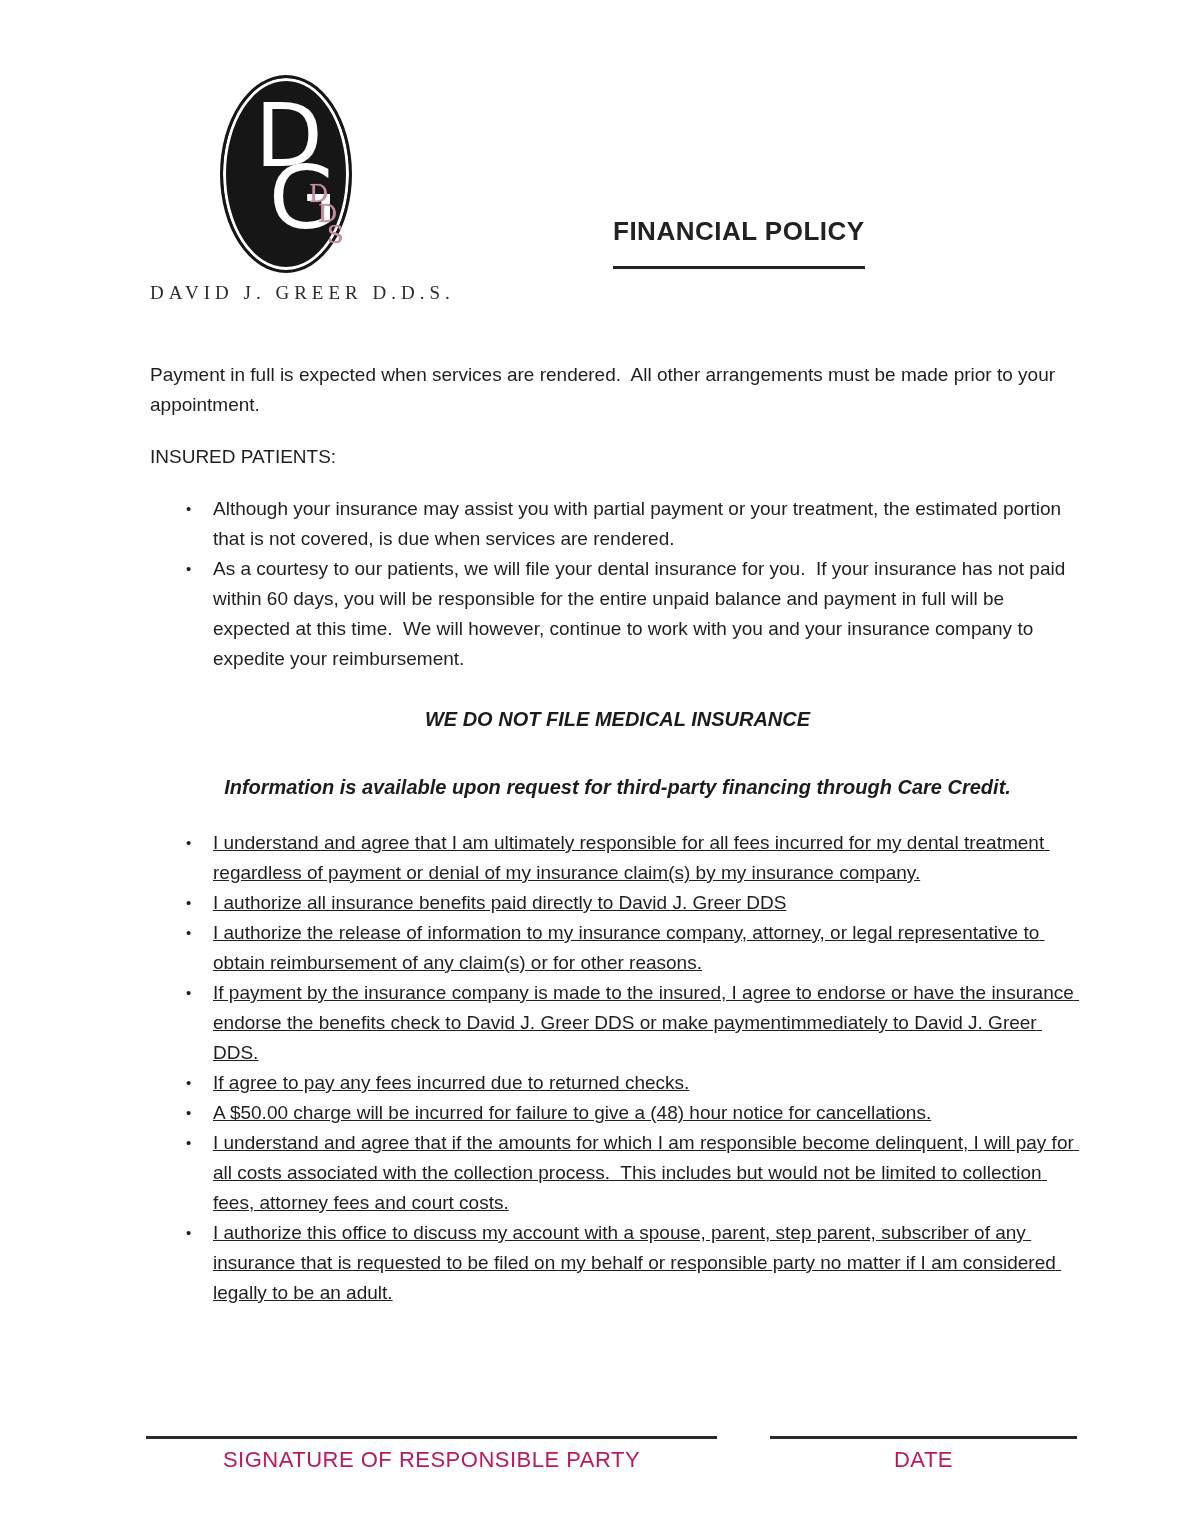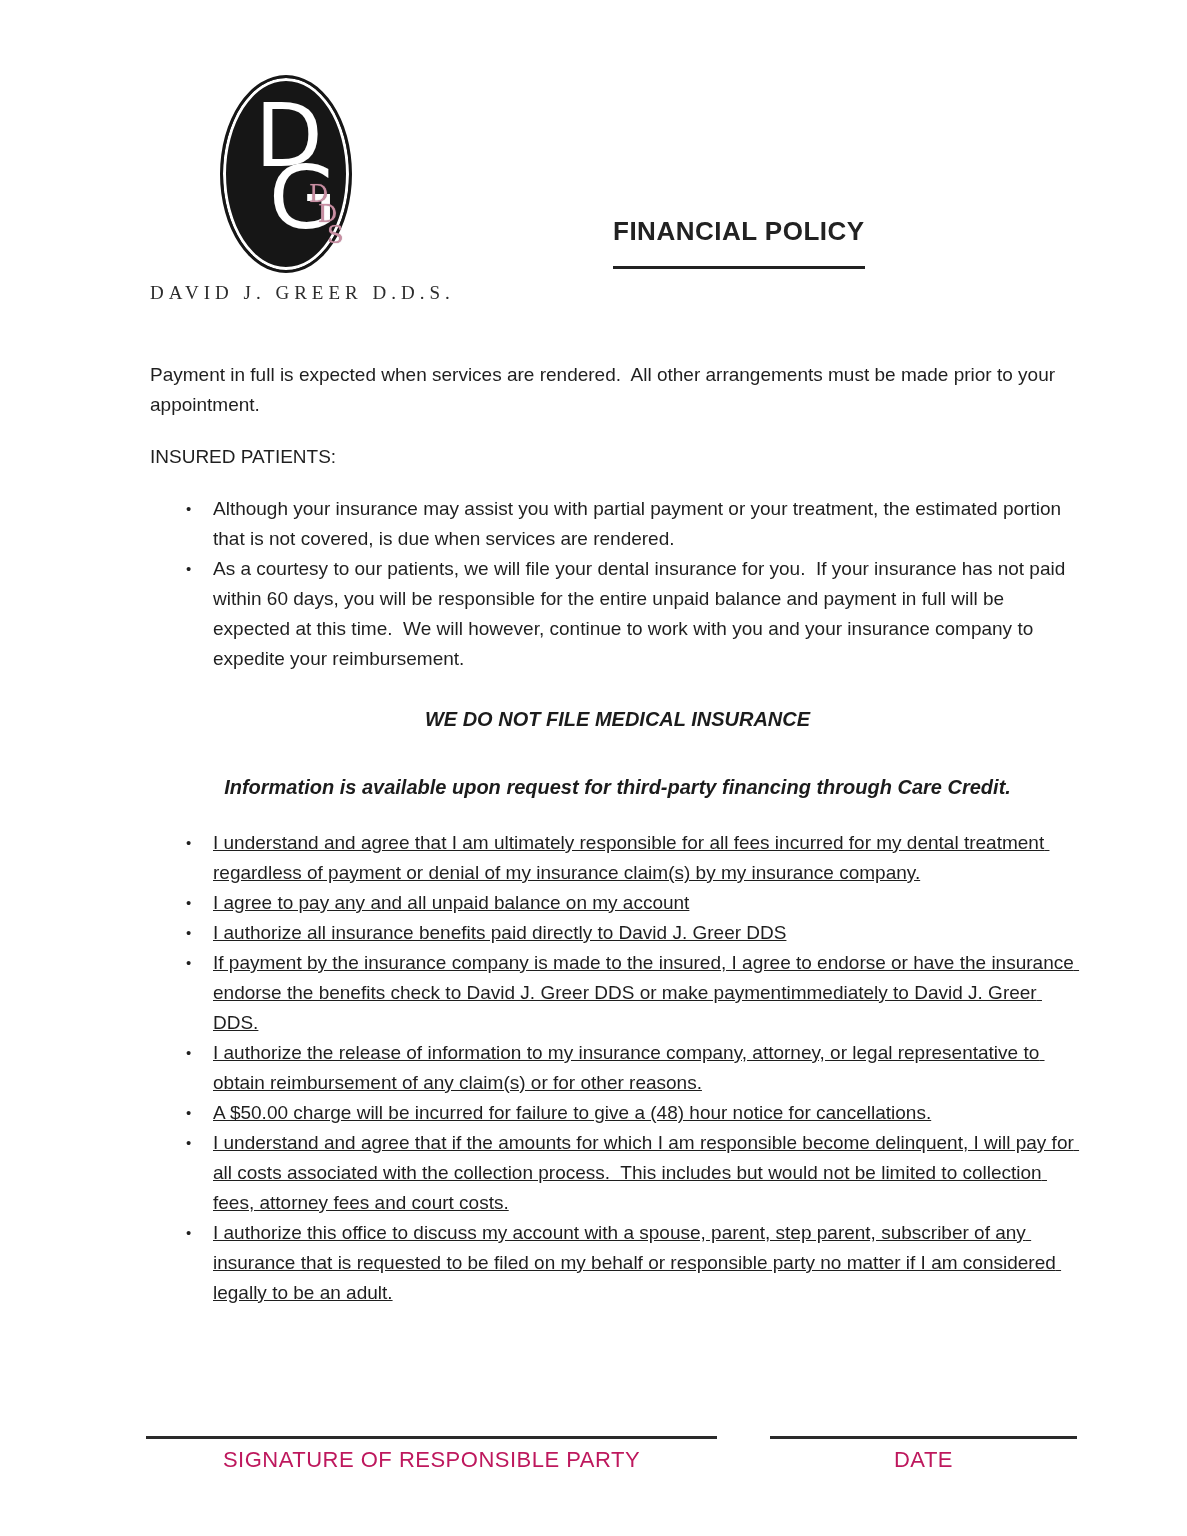--- a/index.html
+++ b/index.html
@@ -173,24 +173,24 @@
   <ul class="bullet-list insured-list">
     <li>Although your insurance may assist you with partial payment or your treatment, the estimated portion that is not covered, is due when services are rendered.</li>
     <li>As a courtesy to our patients, we will file your dental insurance for you.  If your insurance has not paid within 60 days, you will be responsible for the entire unpaid balance and payment in full will be expected at this time.  We will however, continue to work with you and your insurance company to expedite your reimbursement.</li>
   </ul>
 
   <div class="centered-notice notice-medical">WE DO NOT FILE MEDICAL INSURANCE</div>
   <div class="centered-notice notice-financing">Information is available upon request for third-party financing through Care Credit.</div>
 
   <ul class="bullet-list agreement-list">
     <li>I understand and agree that I am ultimately responsible for all fees incurred for my dental treatment regardless of payment or denial of my insurance claim(s) by my insurance company.</li>
-    <li>I agree to pay any and all unpaid balance on my account</li>
     <li>I authorize all insurance benefits paid directly to David J. Greer DDS</li>
+    <li>I authorize the release of information to my insurance company, attorney, or legal representative to obtain reimbursement of any claim(s) or for other reasons.</li>
     <li>If payment by the insurance company is made to the insured, I agree to endorse or have the insurance endorse the benefits check to David J. Greer DDS or make paymentimmediately to David J. Greer DDS.</li>
-    <li>I authorize the release of information to my insurance company, attorney, or legal representative to obtain reimbursement of any claim(s) or for other reasons.</li>
+    <li>If agree to pay any fees incurred due to returned checks.</li>
     <li>A $50.00 charge will be incurred for failure to give a (48) hour notice for cancellations.</li>
     <li>I understand and agree that if the amounts for which I am responsible become delinquent, I will pay for all costs associated with the collection process.  This includes but would not be limited to collection fees, attorney fees and court costs.</li>
     <li>I authorize this office to discuss my account with a spouse, parent, step parent, subscriber of any insurance that is requested to be filed on my behalf or responsible party no matter if I am considered legally to be an adult.</li>
   </ul>
 
   <div class="sig-col sig-col-signature">
     <div class="sig-rule"></div>
     <div class="sig-label">SIGNATURE OF RESPONSIBLE PARTY</div>
   </div>
   <div class="sig-col sig-col-date">

